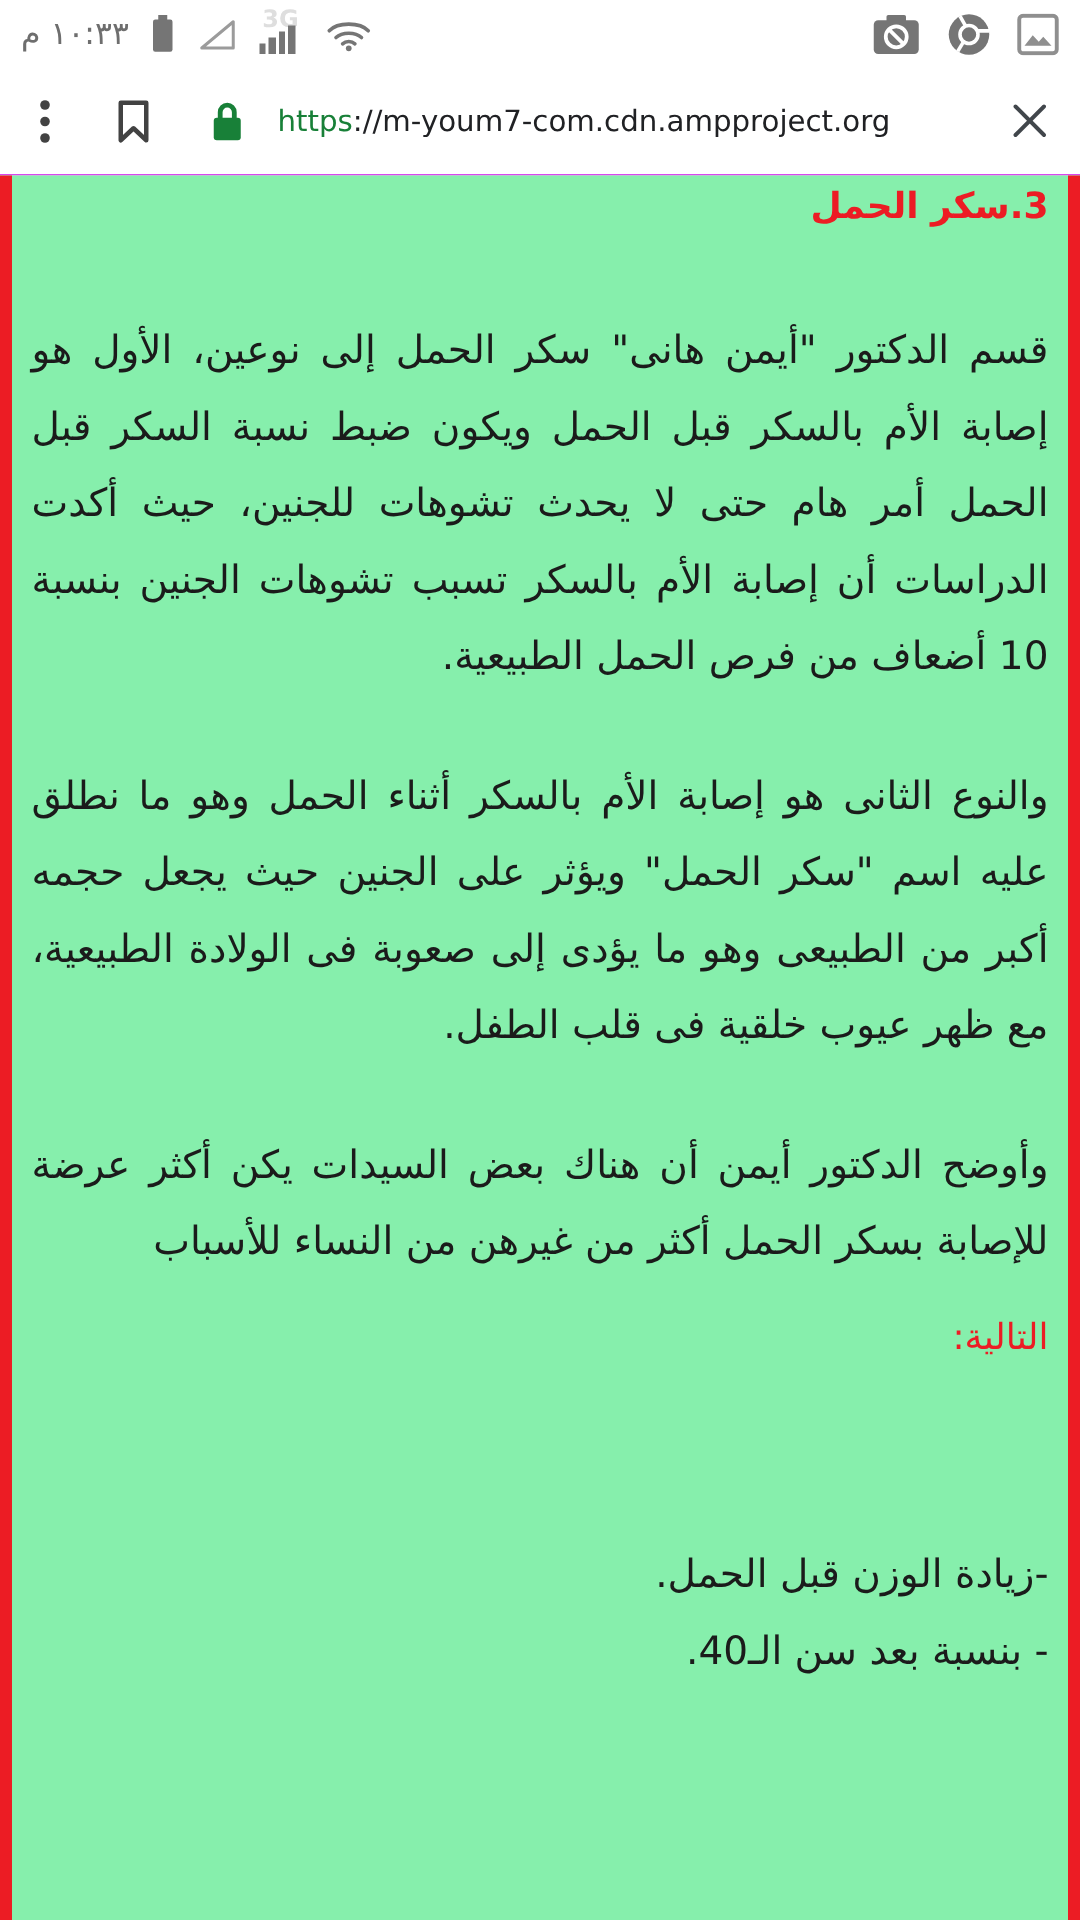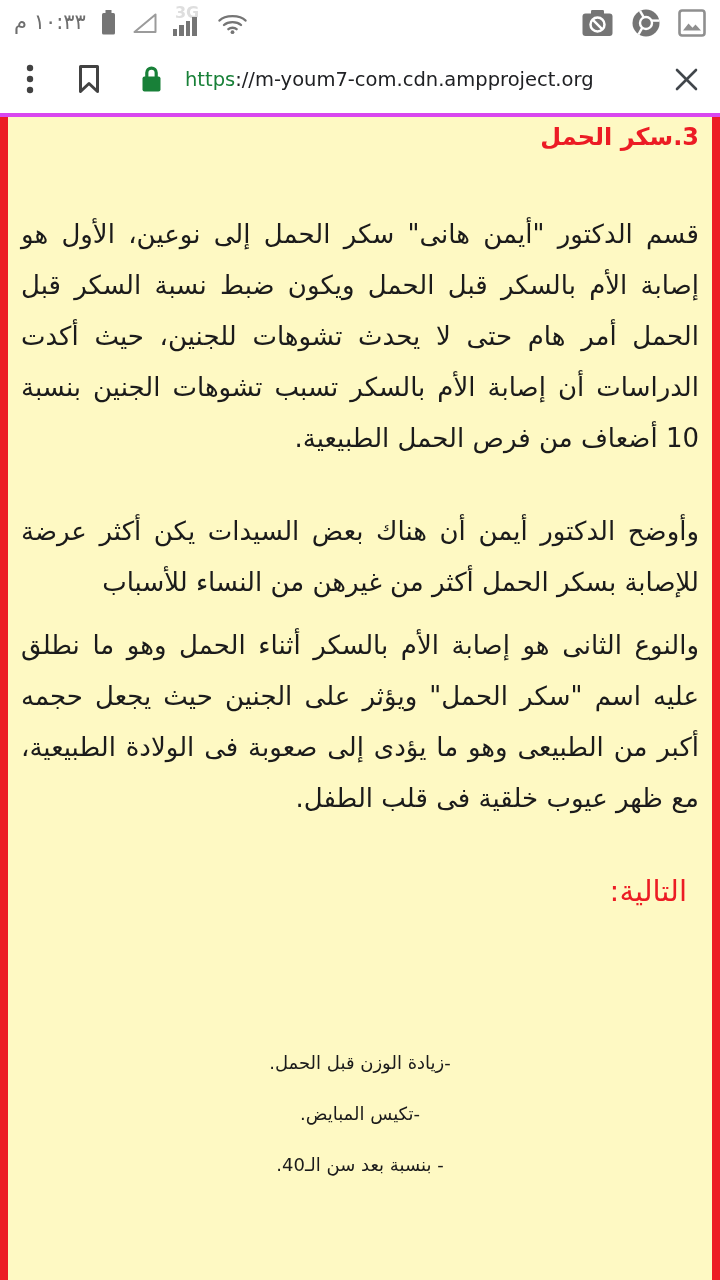--- a/index.html
+++ b/index.html
@@ -40,21 +40,21 @@
   .bars i:nth-child(1) { height: 7px; }
   .bars i:nth-child(2) { height: 11px; }
   .bars i:nth-child(3) { height: 15px; }
   .bars i:nth-child(4) { height: 19px; }
 
   
   .toolbar {
     height: 72px; flex: 0 0 72px;
     display: flex; align-items: center;
     padding: 0 20px 0 26px; box-sizing: border-box;
-    border-bottom: 4px solid #d946ef;
+    border-bottom: 1px solid #d946ef;
     box-shadow: 0 1px 0 rgba(0,0,0,0.06);
     background: #fff;
   }
   .tb-kebab { margin-right: 42px; display: flex; }
   .tb-bookmark { margin-right: 38px; display: flex; }
   .tb-lock { margin-right: 22px; display: flex; }
   .tb-url {
     flex: 1; direction: ltr; text-align: left;
     font-size: 19.5px; color: #202124;
     white-space: nowrap; overflow: hidden;
@@ -65,46 +65,46 @@
   .lock-stroke { stroke: var(--link-green); }
 
   
   .content {
     flex: 1 1 auto;
     box-sizing: border-box;
     border-left: 8px solid var(--accent-red);
     border-right: 8px solid var(--accent-red);
     padding: 2px 13px 0 13px;
     direction: rtl;
-    background: #fef9c3;
+    background: #86efac;
   }
   .article-heading {
     margin: 0 0 54px 0;
     color: var(--accent-red);
     font-size: 24px; font-weight: bold; line-height: 36px;
     text-align: right;
   }
   .para {
     margin: 0 0 42px 0;
     font-size: 26px; line-height: 51px;
     color: var(--text-dark);
     text-align: justify;
   }
   .para.last { margin-bottom: 12px; }
   .subheading {
-    margin: 12px;
+    margin: 0;
     color: var(--accent-red);
-    font-size: 29px; line-height: 51px;
+    font-size: 24px; line-height: 51px;
     text-align: right;
   }
   .gap-spacer { height: 108px; }
   .list-item {
-    font-size: 18px; line-height: 51px;
+    font-size: 26px; line-height: 51px;
     color: var(--text-dark);
-    text-align: center;
+    text-align: right;
   }
 </style>
 </head>
 <body>
 
 <div class="screen">
 
   <div class="status-bar">
     <div class="sb-left">
       <span class="sb-time">١٠:٣٣ م</span>
@@ -190,22 +190,21 @@
       <svg width="27" height="27" viewBox="0 0 27 27">
         <line x1="4" y1="4" x2="23" y2="23" stroke="#41464b" stroke-width="2.6" stroke-linecap="round"></line>
         <line x1="23" y1="4" x2="4" y2="23" stroke="#41464b" stroke-width="2.6" stroke-linecap="round"></line>
       </svg>
     </span>
   </div>
 
   <div class="content">
     <h1 class="article-heading">3.سكر الحمل</h1>
     <p class="para">قسم الدكتور "أيمن هانى" سكر الحمل إلى نوعين، الأول هو إصابة الأم بالسكر قبل الحمل ويكون ضبط نسبة السكر قبل الحمل أمر هام حتى لا يحدث تشوهات للجنين، حيث أكدت الدراسات أن إصابة الأم بالسكر تسبب تشوهات الجنين بنسبة 10 أضعاف من فرص الحمل الطبيعية.</p>
+    <p class="para">والنوع الثانى هو إصابة الأم بالسكر أثناء الحمل وهو ما نطلق عليه اسم "سكر الحمل" ويؤثر على الجنين حيث يجعل حجمه أكبر من الطبيعى وهو ما يؤدى إلى صعوبة فى الولادة الطبيعية، مع ظهر عيوب خلقية فى قلب الطفل.</p>
     <p class="para last">وأوضح الدكتور أيمن أن هناك بعض السيدات يكن أكثر عرضة للإصابة بسكر الحمل أكثر من غيرهن من النساء للأسباب</p>
-    <p class="para">والنوع الثانى هو إصابة الأم بالسكر أثناء الحمل وهو ما نطلق عليه اسم "سكر الحمل" ويؤثر على الجنين حيث يجعل حجمه أكبر من الطبيعى وهو ما يؤدى إلى صعوبة فى الولادة الطبيعية، مع ظهر عيوب خلقية فى قلب الطفل.</p>
     <p class="subheading">التالية:</p>
     <div class="gap-spacer"></div>
     <div class="list-item">-زيادة الوزن قبل الحمل.</div>
-    <div class="list-item">-تكيس المبايض.</div>
     <div class="list-item">- بنسبة بعد سن الـ40.</div>
   </div>
 
 </div>
 
 </body></html>

